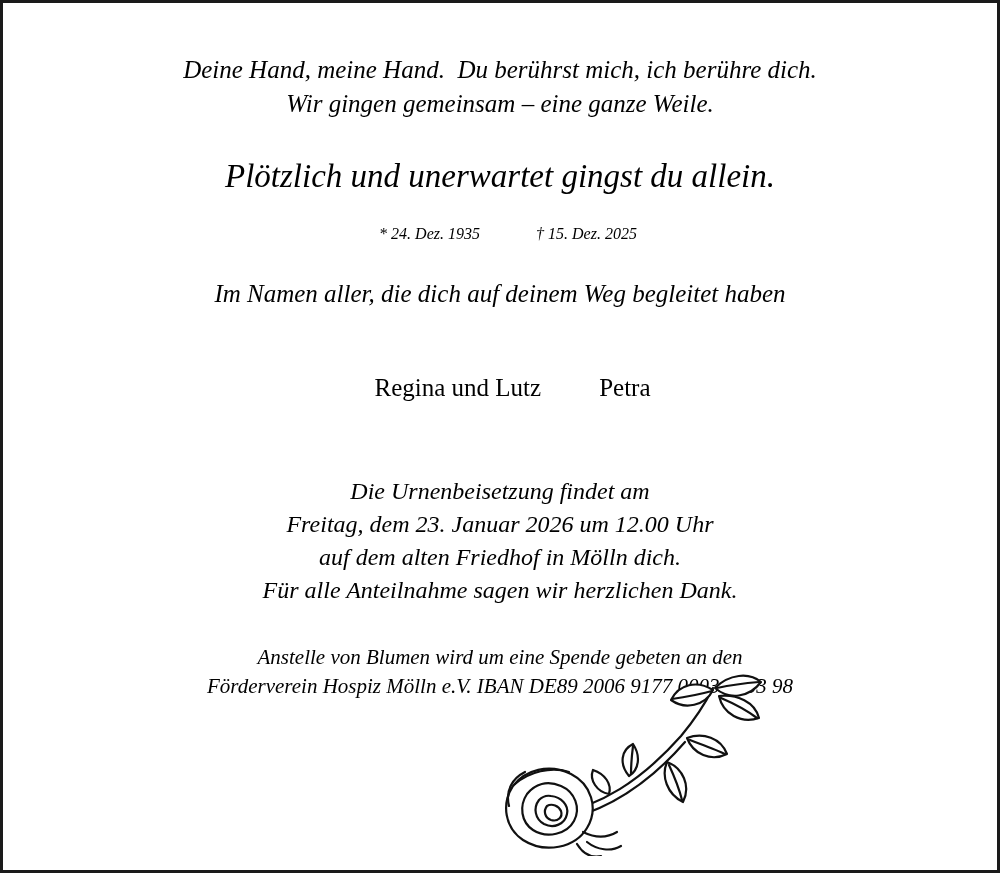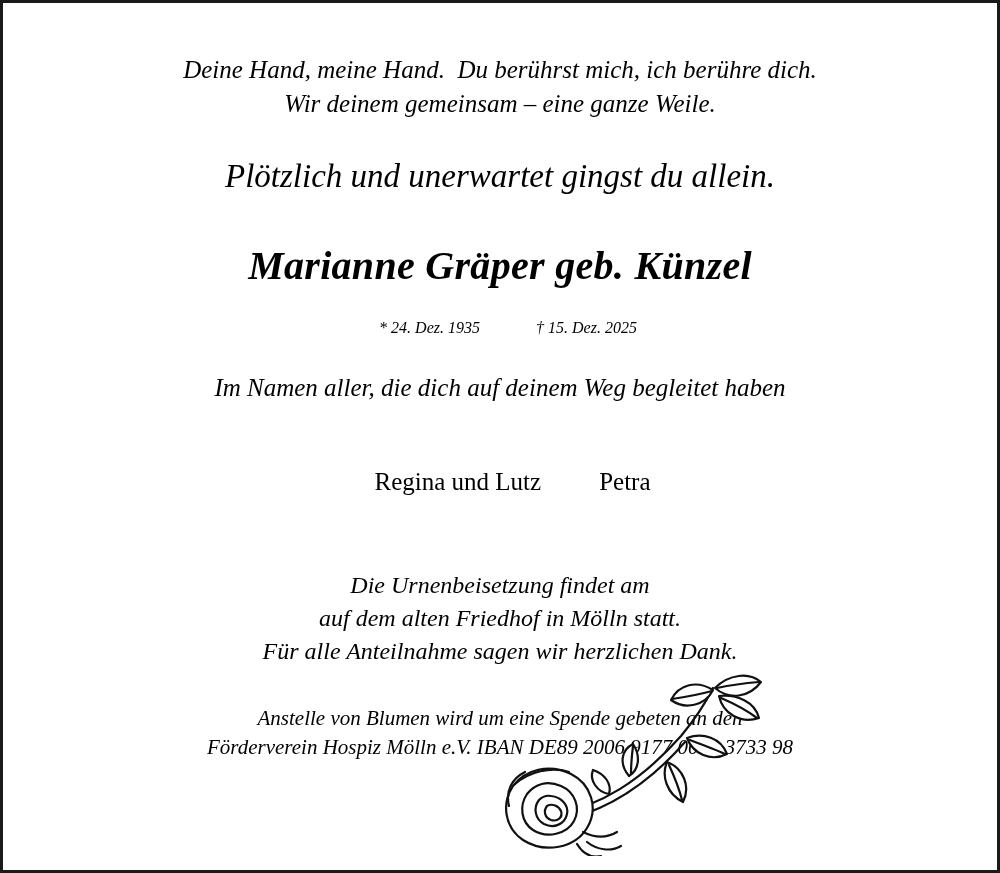--- a/index.html
+++ b/index.html
@@ -81,40 +81,40 @@
     height: 190px;
   }
 </style>
 </head>
 <body>
 
 <div class="obituary">
 
   <div class="verse">
     <div class="verse-line">Deine Hand, meine Hand.  Du berührst mich, ich berühre dich.</div>
-    <div class="verse-line">Wir deinem gemeinsam – eine ganze Weile.</div>
+    <div class="verse-line">Wir gingen gemeinsam – eine ganze Weile.</div>
   </div>
 
   <div class="verse-second">Plötzlich und unerwartet gingst du allein.</div>
 
-  <div class="name">Marianne Gräper geb. Künzel</div>
 
   <div class="dates">
     <span>* 24. Dez. 1935</span><span class="gap"></span><span>† 15. Dez. 2025</span>
   </div>
 
   <div class="behalf">Im Namen aller, die dich auf deinem Weg begleitet haben</div>
 
   <div class="family">
     <span>Regina und Lutz</span><span class="gap"></span><span>Petra</span>
   </div>
 
   <div class="details">
     <div>Die Urnenbeisetzung findet am</div>
-    <div>auf dem alten Friedhof in Mölln statt.</div>
+    <div>Freitag, dem 23. Januar 2026  um 12.00 Uhr</div>
+    <div>auf dem alten Friedhof in Mölln dich.</div>
     <div>Für alle Anteilnahme sagen wir herzlichen Dank.</div>
   </div>
 
   <div class="donation">
     <div>Anstelle von Blumen wird um eine Spende gebeten an den</div>
     <div>Förderverein Hospiz Mölln e.V.  IBAN DE89 2006 9177 0003 3733 98</div>
   </div>
 
   <div class="rose">
     <svg viewBox="0 0 320 190" width="320" height="190" xmlns="http://www.w3.org/2000/svg">

